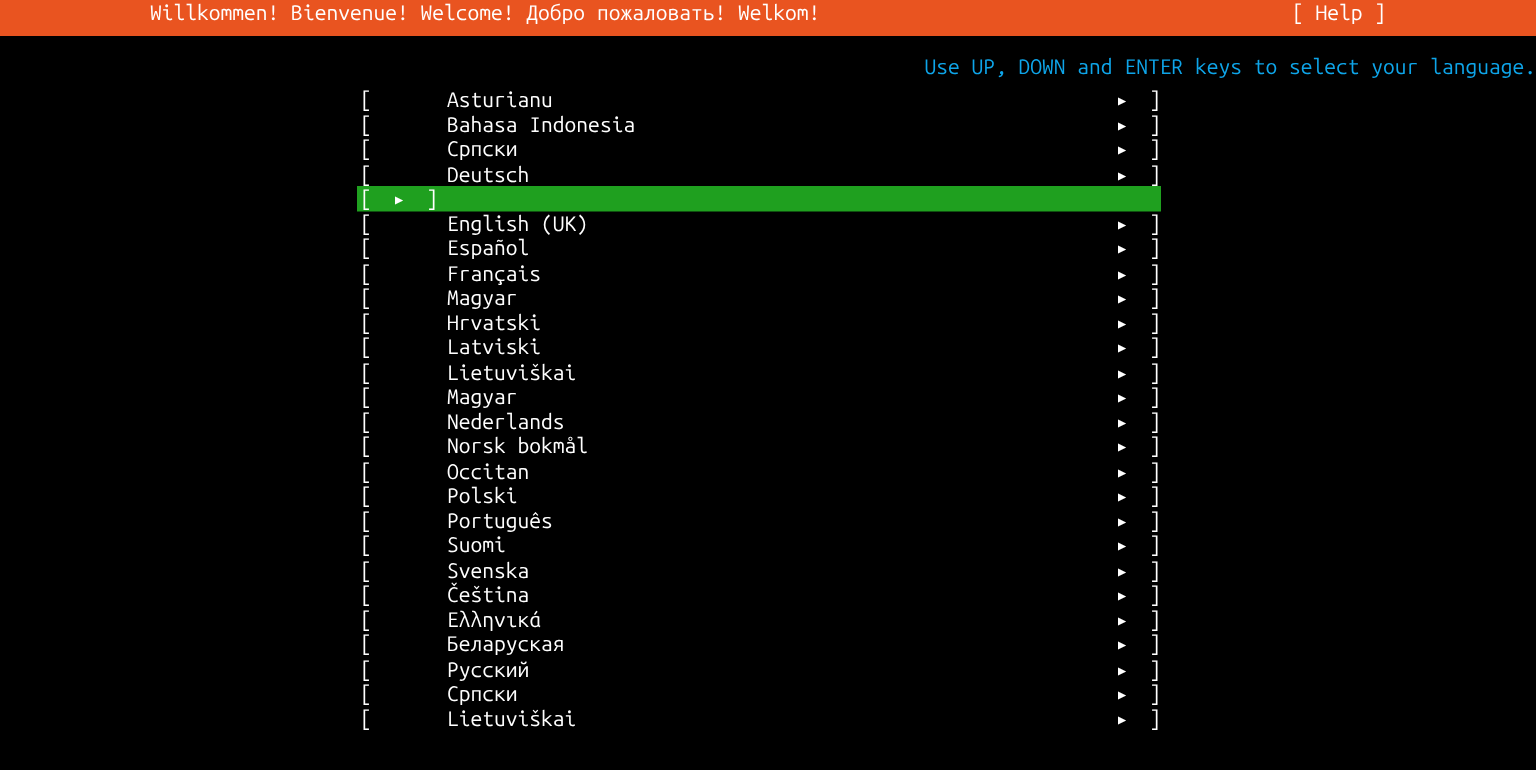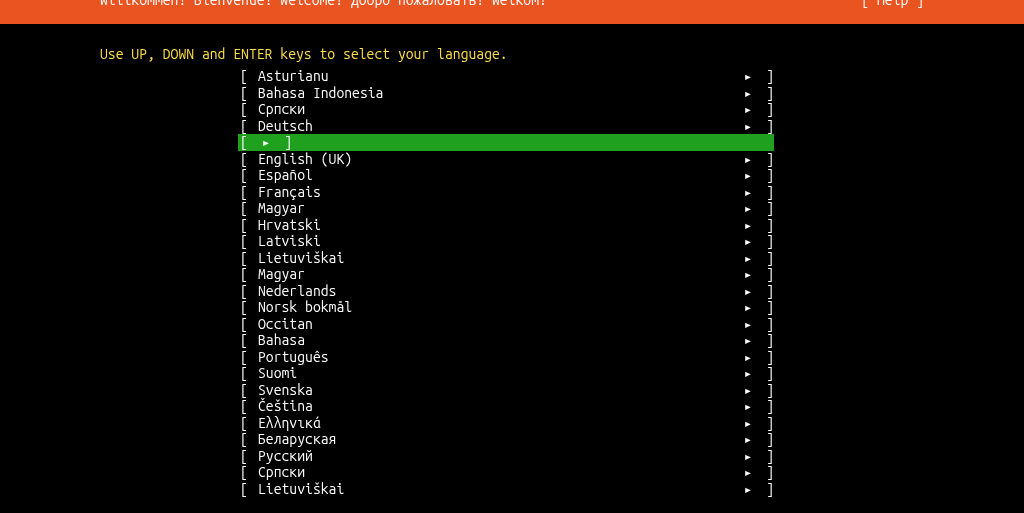--- a/index.html
+++ b/index.html
@@ -13,34 +13,35 @@
       font-size: 14px;
       color: #ffffff;
       width: 1024px;
       height: 513px;
       overflow: hidden;
     }
     .header-bar {
       background: #e95420;
       height: 24px;
       display: flex;
-      align-items: flex-end;
+      align-items: flex-start;
       justify-content: space-between;
       padding: 0 100px 16px 100px;
       color: #ffffff;
     }
     .header-title {
       white-space: nowrap;
     }
     .help-link {
       white-space: nowrap;
     }
     .instruction {
-      padding: 22px 0 6px 100px;
-      color: #fde047;
+      padding: 12px 0 6px 100px;
+      color: #0ea5e9;
+      text-align: right;
     }
     .language-list {
       padding-left: 240px;
       padding-right: 250px;
     }
     .language-item {
       display: flex;
       align-items: center;
       height: 16.5px;
       line-height: 16.5px;
@@ -51,20 +52,21 @@
       background: #1fa01f;
       margin-left: -2px;
       padding-left: 2px;
     }
     .bracket-open {
       width: 18px;
       text-align: left;
     }
     .language-label {
       flex: 1;
+      margin-left: 40px;
     }
     .arrow-icon {
       width: 16px;
       text-align: center;
     }
     .bracket-close {
       width: 18px;
       text-align: right;
     }
   </style>
@@ -169,21 +171,21 @@
       <span class="bracket-close">]</span>
     </div>
     <div class="language-item">
       <span class="bracket-open">[</span>
       <span class="language-label">Occitan</span>
       <span class="arrow-icon">▸</span>
       <span class="bracket-close">]</span>
     </div>
     <div class="language-item">
       <span class="bracket-open">[</span>
-      <span class="language-label">Bahasa</span>
+      <span class="language-label">Polski</span>
       <span class="arrow-icon">▸</span>
       <span class="bracket-close">]</span>
     </div>
     <div class="language-item">
       <span class="bracket-open">[</span>
       <span class="language-label">Português</span>
       <span class="arrow-icon">▸</span>
       <span class="bracket-close">]</span>
     </div>
     <div class="language-item">

